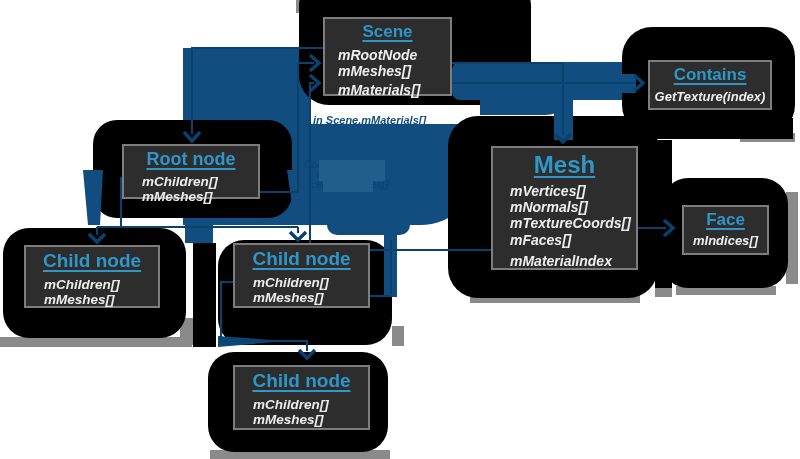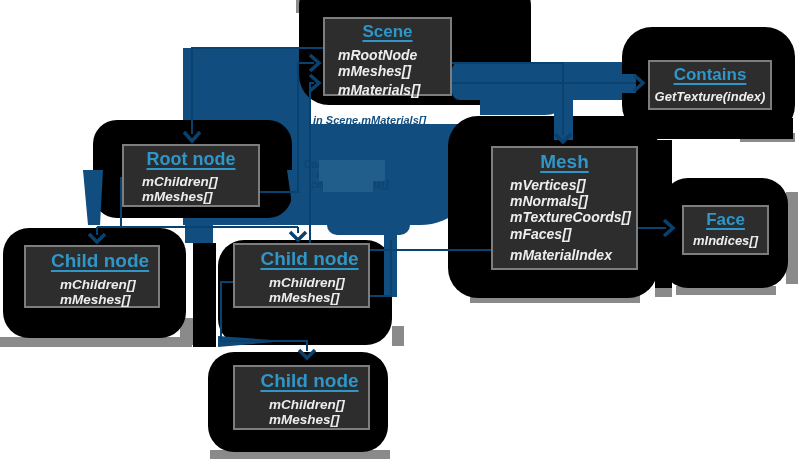--- a/index.html
+++ b/index.html
@@ -44,31 +44,31 @@
   .uml .fields{display:block;font-weight:bold;font-style:italic;}
   .uml .fields span{display:block;}
   #box-scene{left:323px;top:17px;width:129px;height:79px;}
   #box-scene .title{font-size:17px;}
   #box-scene .fields{margin:5px 0 0 13px;font-size:14px;line-height:16px;}
   #box-scene .fields span:nth-child(3){margin-top:3px;}
   #box-material{left:648px;top:60px;width:124px;height:50px;}
   #box-material .title{font-size:17px;}
   #box-material .fields{text-align:center;font-size:13px;margin-top:4px;}
   #box-mesh{left:491px;top:146px;width:147px;height:124px;}
-  #box-mesh .title{font-size:19px;}
+  #box-mesh .title{font-size:24px;}
   #box-mesh .fields{margin:4px 0 0 17px;font-size:14px;line-height:16px;}
   #box-mesh .fields span:nth-child(4){margin-top:1px;}
   #box-mesh .fields span:nth-child(5){margin-top:5px;}
   #box-face{left:682px;top:205px;width:87px;height:50px;}
   #box-face .title{font-size:17px;}
   #box-face .fields{text-align:center;font-size:13px;margin-top:3px;}
-  #box-root{left:122px;top:144px;width:138px;height:63px;}
+  #box-root{left:122px;top:144px;width:138px;height:55px;}
   #box-root .title{font-size:18px;}
   #box-root .fields{margin:4px 0 0 18px;font-size:13.5px;line-height:15px;}
-  .childbox{width:137px;height:65px;padding-left:16px;}
+  .childbox{width:137px;height:65px;}
   .childbox .title{font-size:19px;}
   .childbox .fields{margin:6px 0 0 18px;font-size:13.5px;line-height:14.5px;}
   #box-child-left{left:24px;top:245px;width:136px;height:63px;}
   #box-child-mid{left:233px;top:243px;}
   #box-child-bottom{left:233px;top:365px;}
   
   .note{position:absolute;font-weight:bold;font-style:italic;}
   #note-material{left:313px;top:104px;font-size:11px;line-height:11px;color:#114d7e;width:170px;}
   #note-meshes{left:304px;top:160px;font-size:10px;line-height:10px;color:#0e4472;width:110px;}
   .hl{position:absolute;background:#215e8c;}

